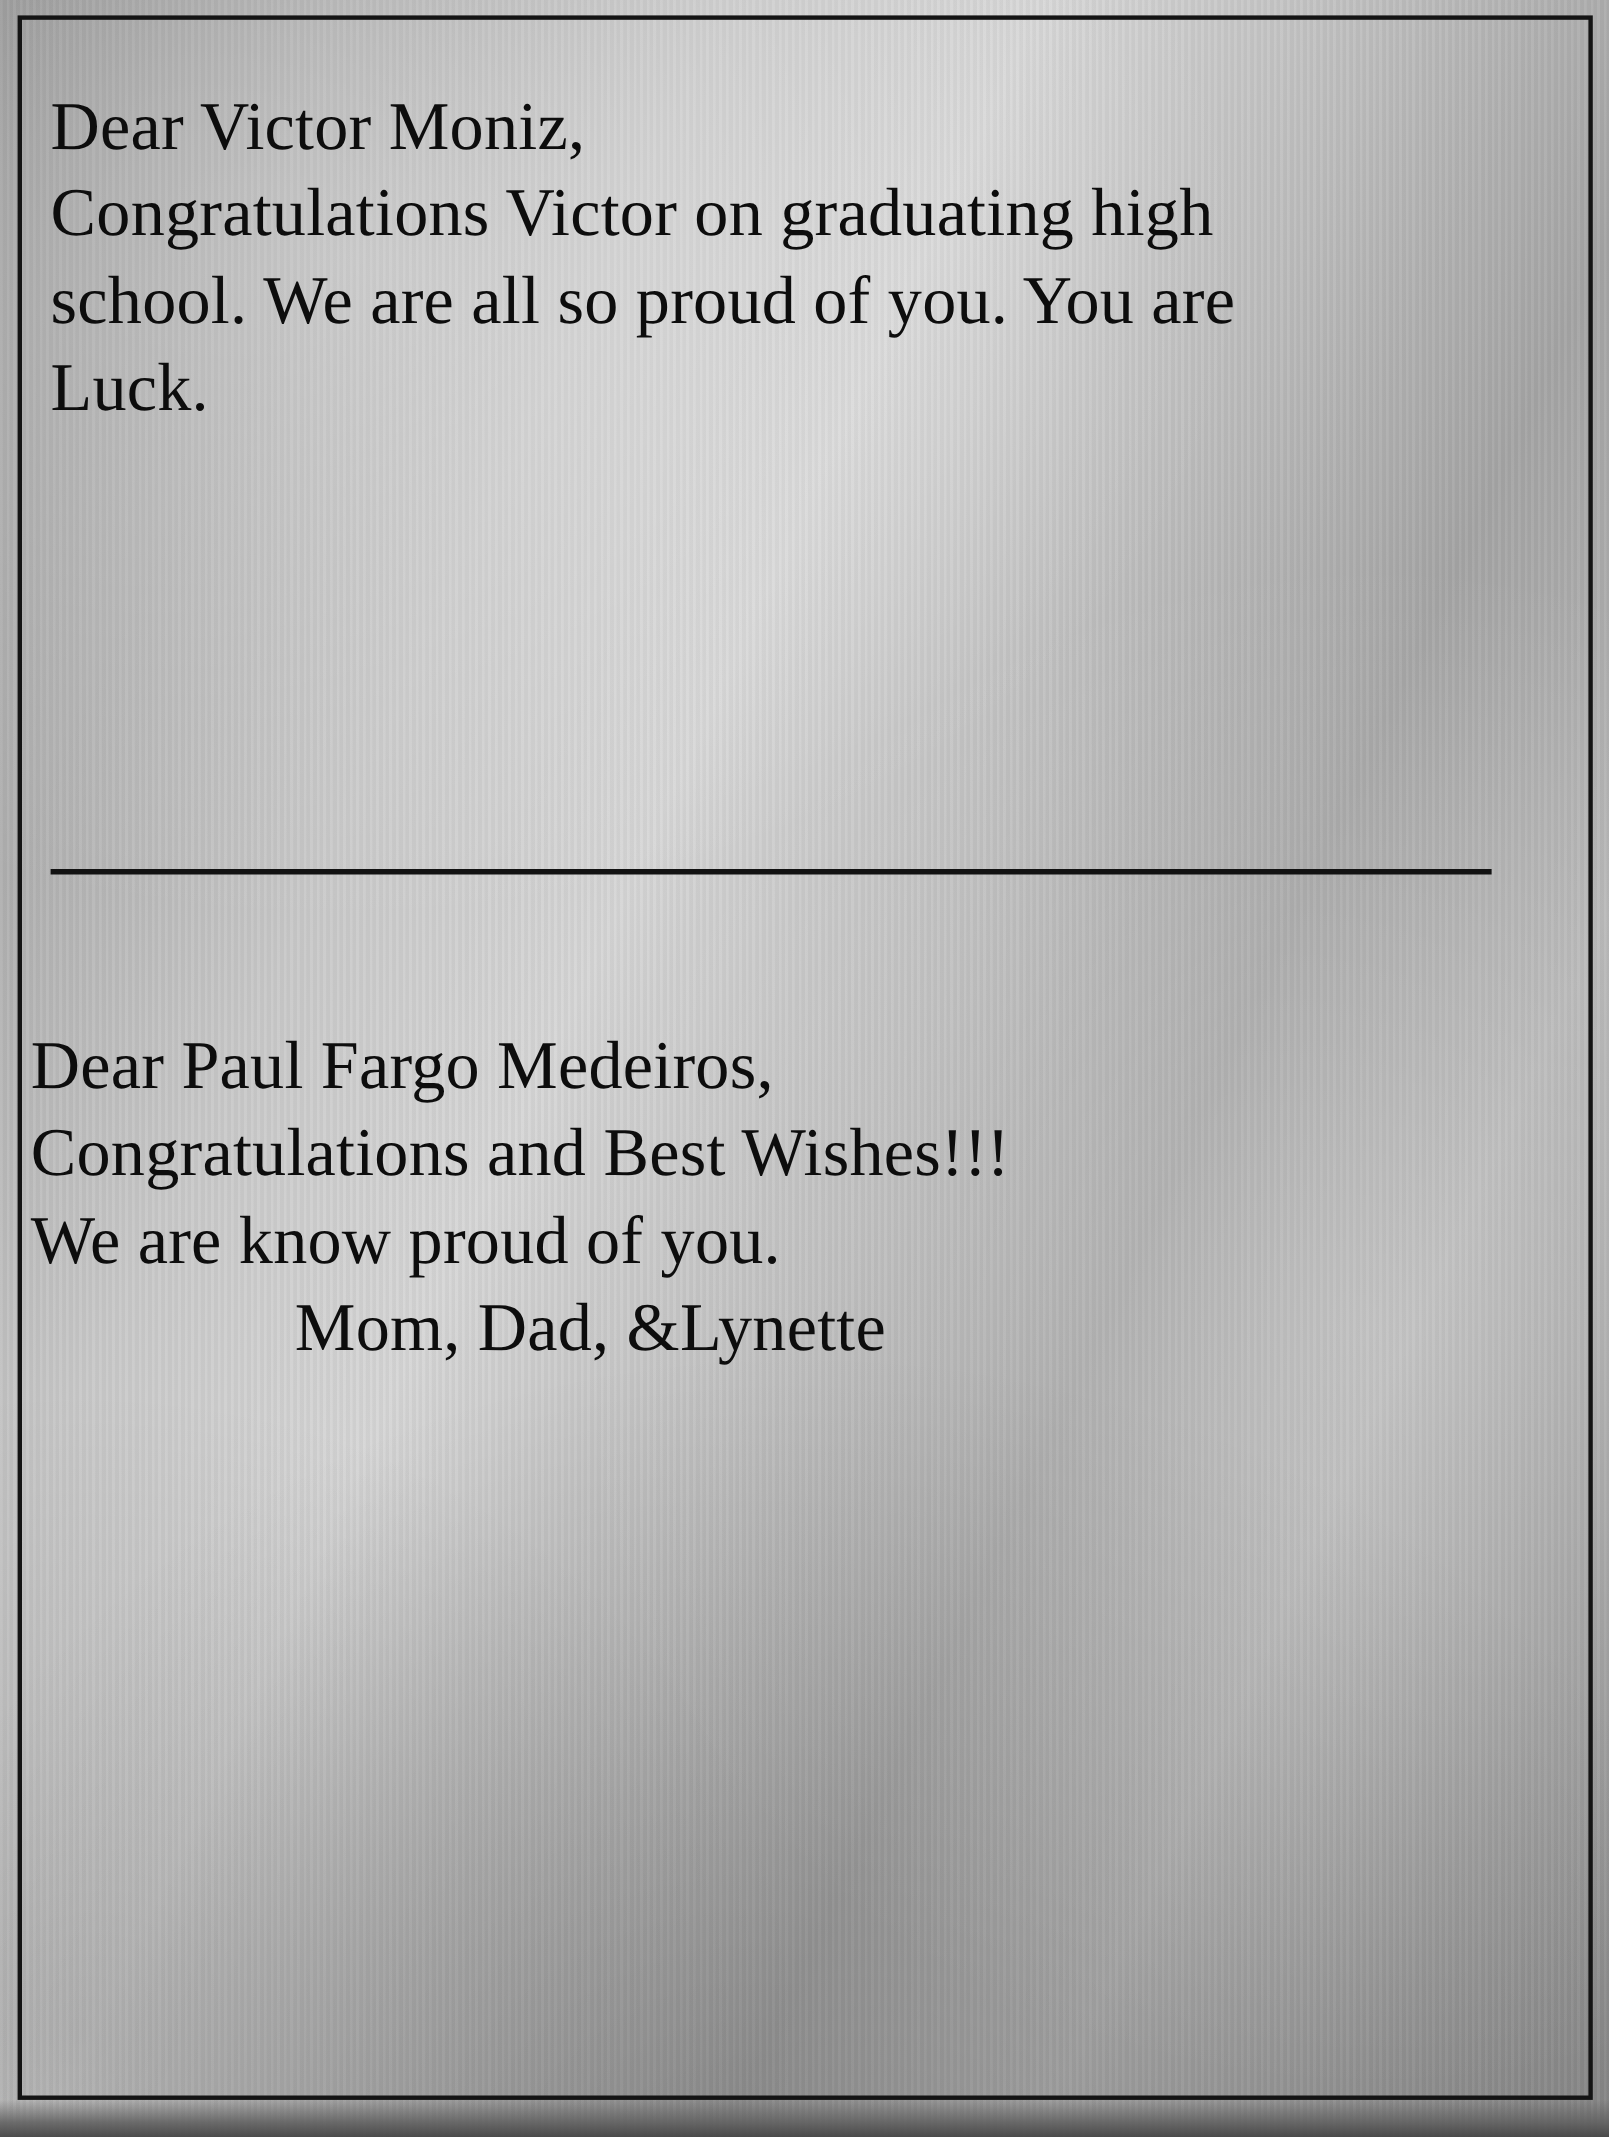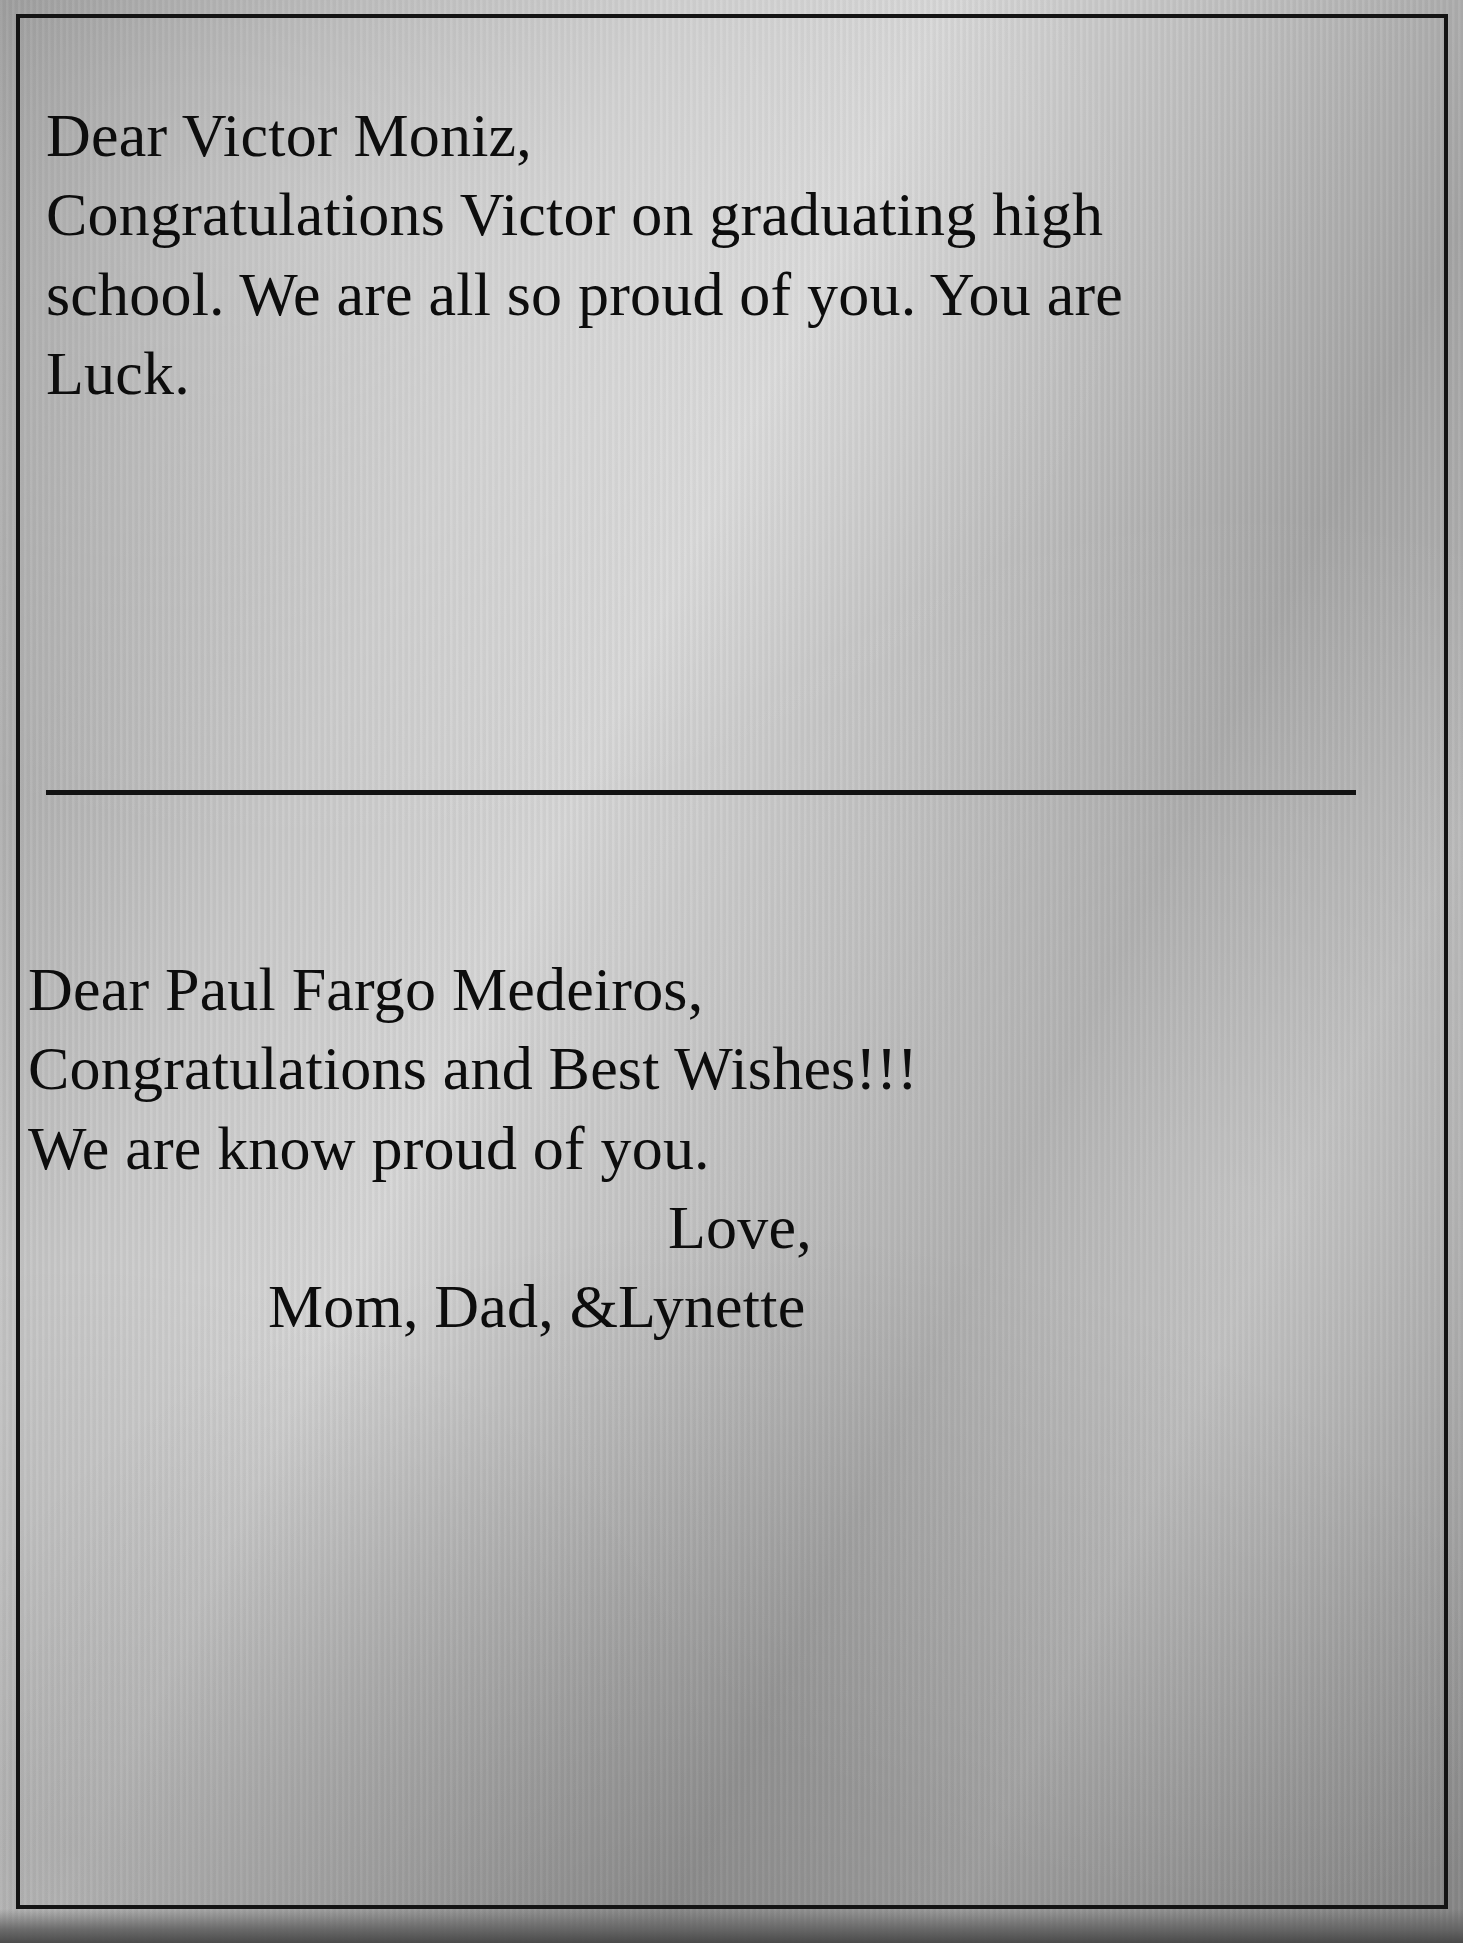--- a/index.html
+++ b/index.html
@@ -77,21 +77,20 @@
     padding: 56px 46px 0 46px;
     box-sizing: border-box;
   }
 
   .message-block {
     font-family: "Liberation Serif", serif;
     color: #0d0d0d;
     font-size: 62px;
     line-height: 1.28;
     letter-spacing: 0.2px;
-    margin-top: 20px;
   }
 
   .message-block p {
     margin: 0;
   }
 
   .msg-line {
     display: block;
     white-space: pre;
   }
@@ -168,21 +167,20 @@
 
     <div class="message-block block-two">
       <p>
         <span class="msg-line">Dear Paul Fargo Medeiros,</span>
       </p>
       <p>
         <span class="msg-line">Congratulations and Best Wishes!!!</span>
         <span class="msg-line">We are know proud of you.</span>
       </p>
       <p>
-        <span class="sig-love">Love,</span>
         <span class="sig-names">Mom, Dad, &amp;Lynette</span>
       </p>
     </div>
 
   </div>
 
   <div class="page-edge-bottom"></div>
 </div>
 
 </body></html>

